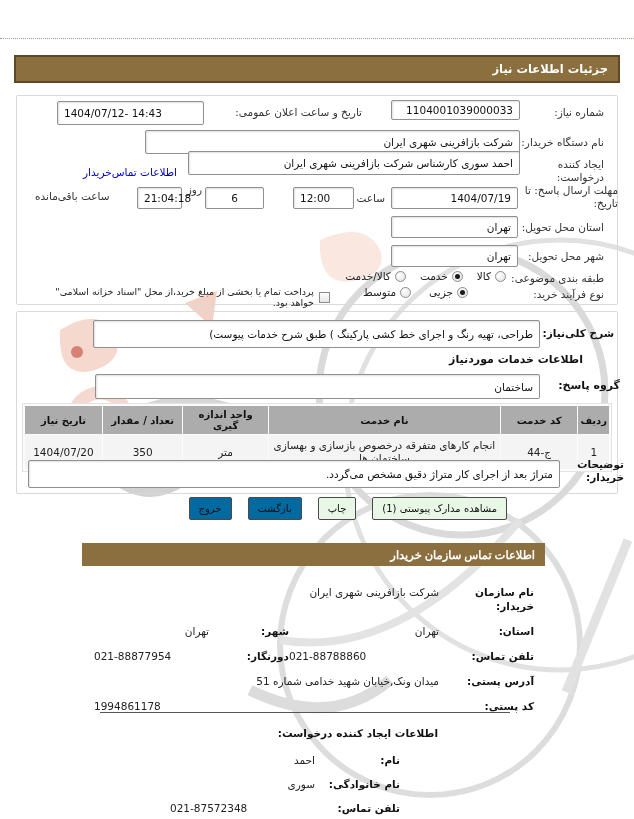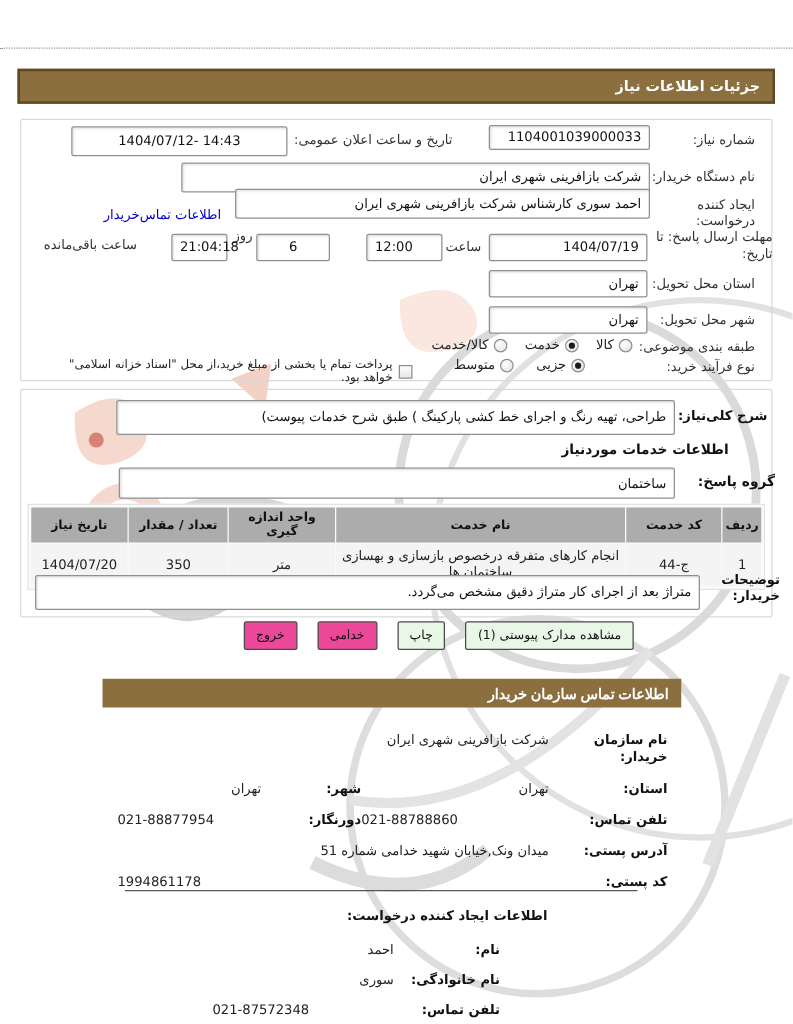--- a/index.html
+++ b/index.html
@@ -32,21 +32,21 @@
   .cbox{width:11px;height:11px;border:1px solid #8d8d8d;box-sizing:border-box;
         background:linear-gradient(#fefefe,#e7e7e7);display:inline-block;flex:0 0 auto;}
   .tblwrap{position:absolute;top:403px;right:22px;left:22px;border:1px solid #e3e3e3;background:#fbfbfb;padding:1px;}
   table.t{width:100%;border-collapse:separate;border-spacing:1px;}
   table.t th{background:#ACACAC;color:#111;font-size:10px;font-weight:bold;padding:3px 2px;}
   table.t td{background:#f4f4f4;color:#222;font-size:10.5px;text-align:center;padding:4px 3px;line-height:13px;}
   .btnrow{position:absolute;top:497px;right:127px;display:flex;direction:rtl;gap:16px;}
   .btn{height:23px;border:1px solid #4a4a4a;border-radius:2px;font-size:10px;color:#111;
        display:inline-flex;align-items:center;justify-content:center;padding:0 9px;white-space:nowrap;font-family:inherit;}
   .btn-green{background:#E9F8E6;}
-  .btn-pink{background:#ec4899;text-align:center;}
+  .btn-pink{background:#0369a1;text-align:center;}
   .btn-wide{min-width:118px;}
   .cgrid{position:absolute;top:585px;right:100px;width:440px;display:grid;
          grid-template-columns:95px 150px 80px 115px;row-gap:11px;font-size:10.5px;line-height:14px;}
   .cgrid .gl{font-weight:bold;color:#111;}
   .cgrid .gv{color:#222;}
   .span3{grid-column:2 / span 3;}
   .divider{position:absolute;top:712px;right:124px;left:100px;border-top:1.5px solid #555;}
   .kgrid{position:absolute;top:753px;right:234px;width:230px;display:grid;
          grid-template-columns:85px auto;row-gap:10px;font-size:10.5px;line-height:14px;}
   .kgrid .gl{font-weight:bold;color:#111;}
@@ -80,21 +80,21 @@
     <span>جزئیات اطلاعات نیاز</span>
   </div>
 
   <div class="panel panelA"></div>
 
   <div class="lbl" style="top:106px;right:30px;">شماره نیاز:</div>
   <div class="ibox" style="top:100px;right:114px;width:129px;height:20px;">
     <span class="ltr">1104001039000033</span>
   </div>
   <div class="lbl" style="top:106px;right:272px;">تاریخ و ساعت اعلان عمومی:</div>
-  <div class="ibox" style="top:101px;left:57px;width:173px;height:24px;justify-content:center;">
+  <div class="ibox" style="top:101px;left:57px;width:147px;height:24px;justify-content:flex-end;">
     <span class="ltr">1404/07/12- 14:43</span>
   </div>
 
   <div class="lbl" style="top:136px;right:30px;">نام دستگاه خریدار:</div>
   <div class="ibox" style="top:130px;right:114px;width:375px;height:24px;">
     <span>شرکت بازافرینی شهری ایران</span>
   </div>
 
   <div class="lbl" style="top:158px;right:30px;width:70px;">ایجاد کننده درخواست:</div>
   <div class="ibox" style="top:151px;right:114px;width:332px;height:24px;">
@@ -209,21 +209,21 @@
   </div>
 
   <div class="lbl lbl-b" style="top:458px;right:10px;width:62px;">توضیحات خریدار:</div>
   <div class="ibox" style="top:460px;right:74px;left:28px;height:28px;">
     <span>متراژ بعد از اجرای کار متراژ دقیق مشخص می‌گردد.</span>
   </div>
 
   <div class="btnrow">
     <button class="btn btn-green">مشاهده مدارک پیوستی (1)</button>
     <button class="btn btn-green">چاپ</button>
-    <button class="btn btn-pink">خدامی</button>
+    <button class="btn btn-pink">بازگشت</button>
     <button class="btn btn-pink">خروج</button>
   </div>
 
   <div class="abs bar bar2">
     <span>اطلاعات تماس سازمان خریدار</span>
   </div>
 
   <div class="cgrid">
     <span class="gl">نام سازمان خریدار:</span>
     <span class="gv span3">شرکت بازافرینی شهری ایران</span>

